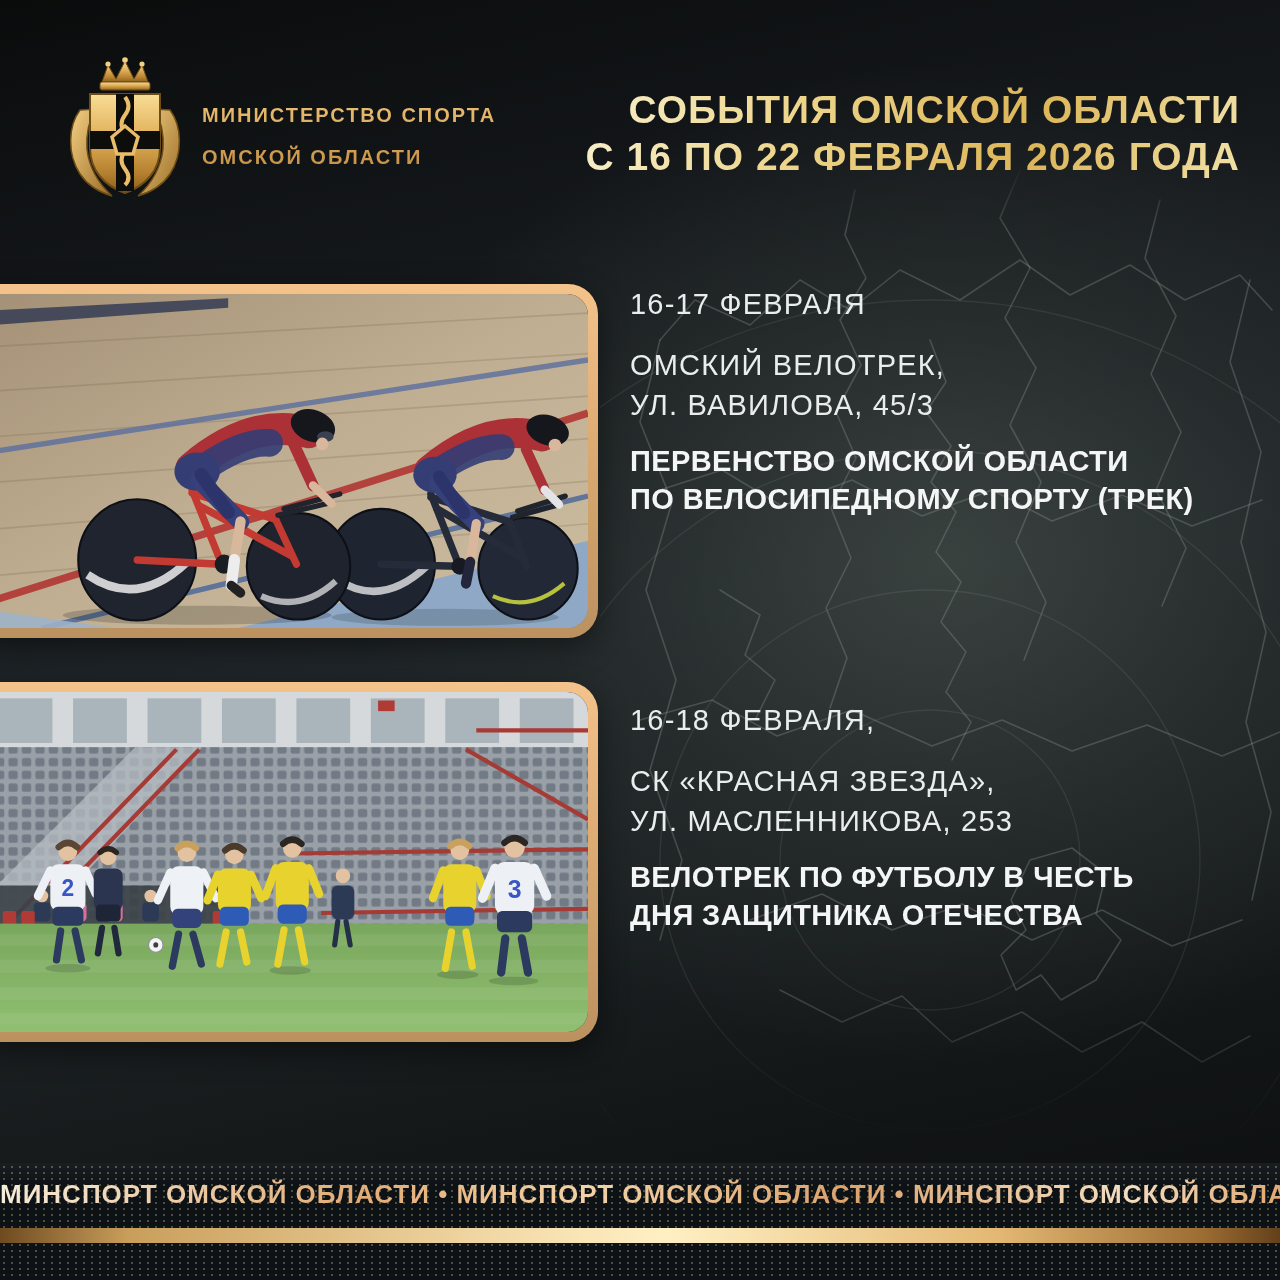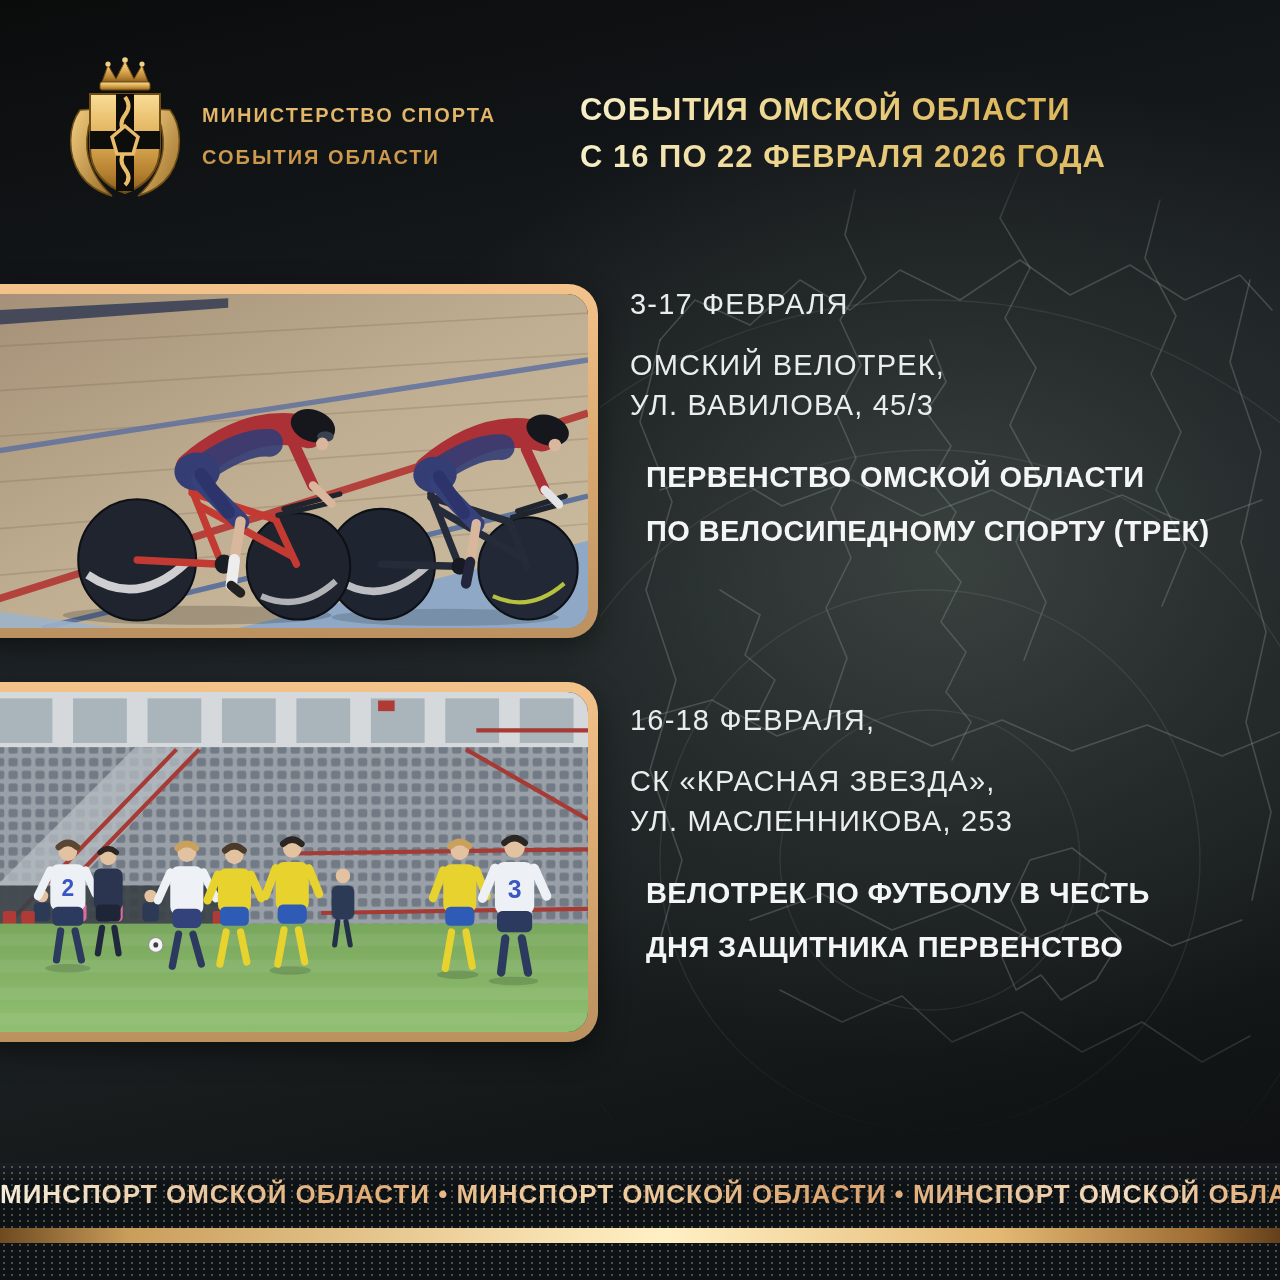--- a/index.html
+++ b/index.html
@@ -19,41 +19,41 @@
   #map-wrap svg{width:100%;height:100%;}
   .map-line{fill:none;stroke:#97a19d;stroke-opacity:.30;stroke-width:1.6;stroke-linejoin:round;stroke-linecap:round;}
   .map-arc{fill:none;stroke:#c2ccc7;stroke-opacity:.10;stroke-width:1.4;}
 
   
   #logo{left:58px;top:52px;width:134px;height:150px;}
   #ministry{left:202px;top:94px;width:400px;font-weight:700;font-size:20px;line-height:42px;
     letter-spacing:2px;
     background:linear-gradient(180deg,#eec679 0%,#d5a258 55%,#c08d40 100%);
     -webkit-background-clip:text;background-clip:text;color:transparent;}
-  #main-title{left:580px;top:86px;width:660px;text-align:left;font-weight:700;font-size:31px;
+  #main-title{left:580px;top:86px;width:660px;text-align:right;font-weight:700;font-size:39px;
     line-height:47px;letter-spacing:1px;
     background:linear-gradient(100deg,#f8efcb 0%,#ecd astrous 0,#ecd387 35%,#dcb558 68%,#f1e1a6 100%);
     background:linear-gradient(100deg,#f8efcb 0%,#ecd387 35%,#dcb558 68%,#f1e1a6 100%);
     -webkit-background-clip:text;background-clip:text;color:transparent;}
 
   
   .photo-card{left:-30px;width:608px;border-radius:30px;padding:10px;
     background:linear-gradient(180deg,#f4c28b 0%,#dcab72 45%,#bb9160 100%);
     box-shadow:0 10px 30px rgba(0,0,0,.45);}
   .photo-card .ph{width:100%;height:100%;border-radius:21px;overflow:hidden;background:#222;}
   #card-1{top:284px;height:334px;}
   #card-2{top:682px;height:340px;}
   .ph svg{display:block;width:100%;height:100%;}
 
   
   .event-text{left:630px;width:620px;color:#eef1ef;}
   #event-1{top:284px;} #event-2{top:700px;}
   .ln{margin:0;font-size:29px;line-height:40px;letter-spacing:1.2px;font-weight:400;color:#e9edeb;}
   .gap{height:21px;} .gap2{height:17px;}
-  .ttl{margin:16px;font-size:29px;line-height:38px;letter-spacing:.4px;font-weight:700;color:#f4f6f5;}
+  .ttl{margin:0;font-size:29px;line-height:38px;letter-spacing:.4px;font-weight:700;color:#f4f6f5;}
 
   
   #footer{left:0;top:1163px;width:1280px;height:117px;
     background-color:#0d1216;
     background-image:
       linear-gradient(180deg,rgba(255,255,255,.05) 0%,rgba(255,255,255,0) 18%),
       radial-gradient(circle, rgba(198,176,112,.38) .8px, rgba(0,0,0,0) 1.3px);
     background-size:100% 100%, 8px 6px;
     border-top:1px solid rgba(255,255,255,.05);}
   #ticker{position:absolute;left:0;top:15px;width:100%;text-align:center;white-space:nowrap;
@@ -115,21 +115,21 @@
     <path d="M32,42 L102,42 L102,96 C102,119 87,134 67,141 C47,134 32,119 32,96 Z" fill="url(#gold)" stroke="#6e4c16" stroke-width="2"></path>
     <rect x="32" y="79" width="70" height="18" fill="#0d0d0c"></rect>
     <rect x="58" y="42" width="18" height="97" fill="#0d0d0c"></rect>
     <path d="M67,45 q7,9 0,18 q-7,9 0,18 q7,9 0,18 q-7,9 0,18 q7,9 0,16" fill="none" stroke="#e9bd6a" stroke-width="4"></path>
     <path d="M67,74 L80,85 L75,102 L59,102 L54,85 Z" fill="#0d0d0c" stroke="#e9bd6a" stroke-width="3.5"></path>
   </svg>
 </div>
 
 <div class="abs" id="ministry">
   <div>МИНИСТЕРСТВО СПОРТА</div>
-  <div>СОБЫТИЯ ОБЛАСТИ</div>
+  <div>ОМСКОЙ ОБЛАСТИ</div>
 </div>
 
 <div class="abs" id="main-title">
   <div>СОБЫТИЯ ОМСКОЙ ОБЛАСТИ</div>
   <div>С 16 ПО 22 ФЕВРАЛЯ 2026 ГОДА</div>
 </div>
 
 <div class="abs photo-card" id="card-1">
   <div class="ph">
     <svg viewBox="0 0 588 314" preserveAspectRatio="none">
@@ -381,35 +381,35 @@
           <circle cx="517" cy="146" r="10" fill="#e3c2a2"></circle>
             <path d="M507,142 Q517,133 527,142" stroke="#2b2622" stroke-width="6" fill="none"></path>
           <text x="517" y="194" text-anchor="middle" font-size="24" font-weight="700" fill="#3a56c4">3</text>
         </g>
       </g>
     </svg>
   </div>
 </div>
 
 <div class="abs event-text" id="event-1">
-  <p class="ln">3-17 ФЕВРАЛЯ</p>
+  <p class="ln">16-17 ФЕВРАЛЯ</p>
   <div class="gap"></div>
   <p class="ln">ОМСКИЙ ВЕЛОТРЕК,</p>
   <p class="ln">УЛ. ВАВИЛОВА, 45/3</p>
   <div class="gap2"></div>
   <p class="ttl">ПЕРВЕНСТВО ОМСКОЙ ОБЛАСТИ</p>
   <p class="ttl">ПО ВЕЛОСИПЕДНОМУ СПОРТУ (ТРЕК)</p>
 </div>
 
 <div class="abs event-text" id="event-2">
   <p class="ln">16-18 ФЕВРАЛЯ,</p>
   <div class="gap"></div>
   <p class="ln">СК «КРАСНАЯ ЗВЕЗДА»,</p>
   <p class="ln">УЛ. МАСЛЕННИКОВА, 253</p>
   <div class="gap2"></div>
   <p class="ttl">ВЕЛОТРЕК ПО ФУТБОЛУ В ЧЕСТЬ</p>
-  <p class="ttl">ДНЯ ЗАЩИТНИКА ПЕРВЕНСТВО</p>
+  <p class="ttl">ДНЯ ЗАЩИТНИКА ОТЕЧЕСТВА</p>
 </div>
 
 <div class="abs" id="footer">
   <div id="ticker">МИНСПОРТ ОМСКОЙ ОБЛАСТИ • МИНСПОРТ ОМСКОЙ ОБЛАСТИ • МИНСПОРТ ОМСКОЙ ОБЛАСТИ</div>
   <div id="gold-bar"></div>
 </div>
 
 </body></html>

